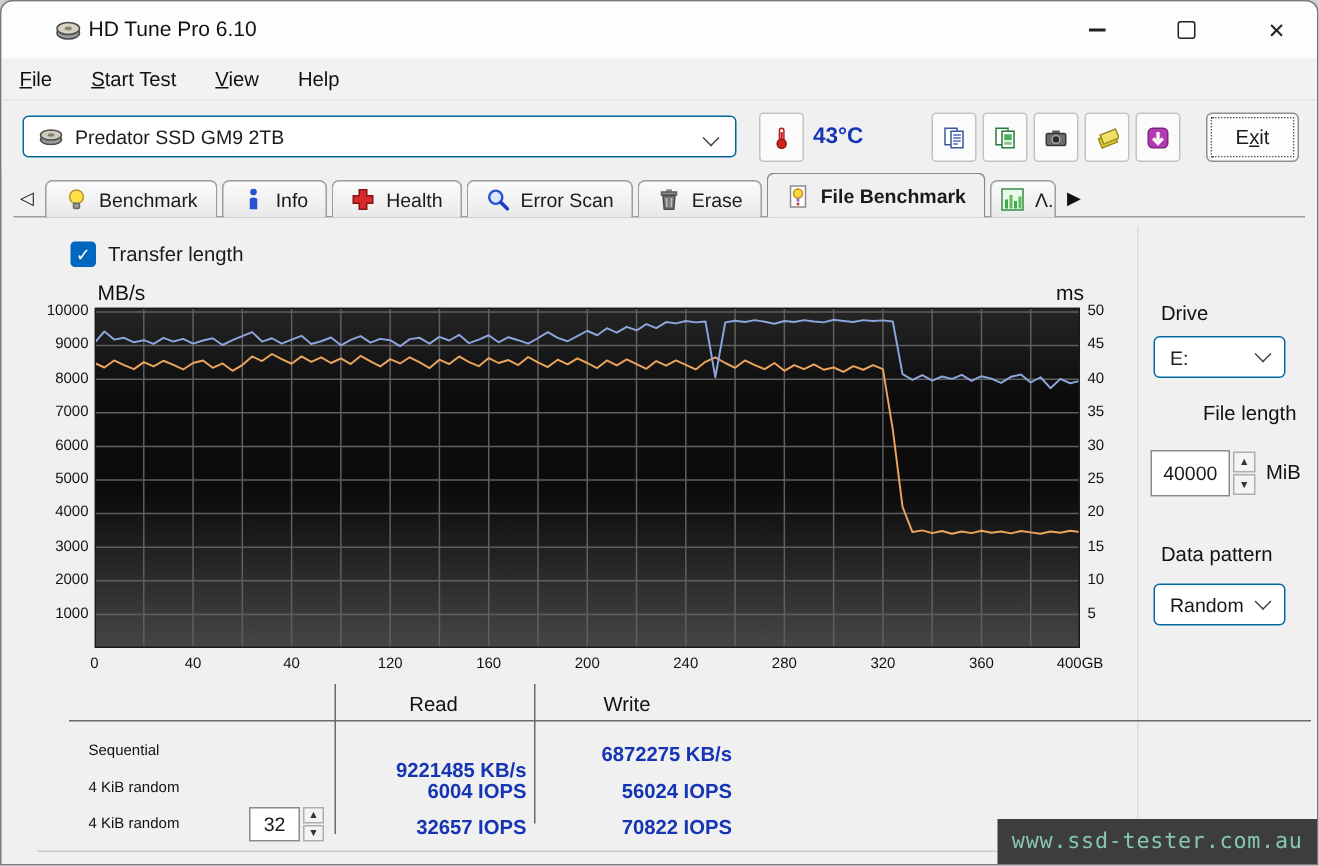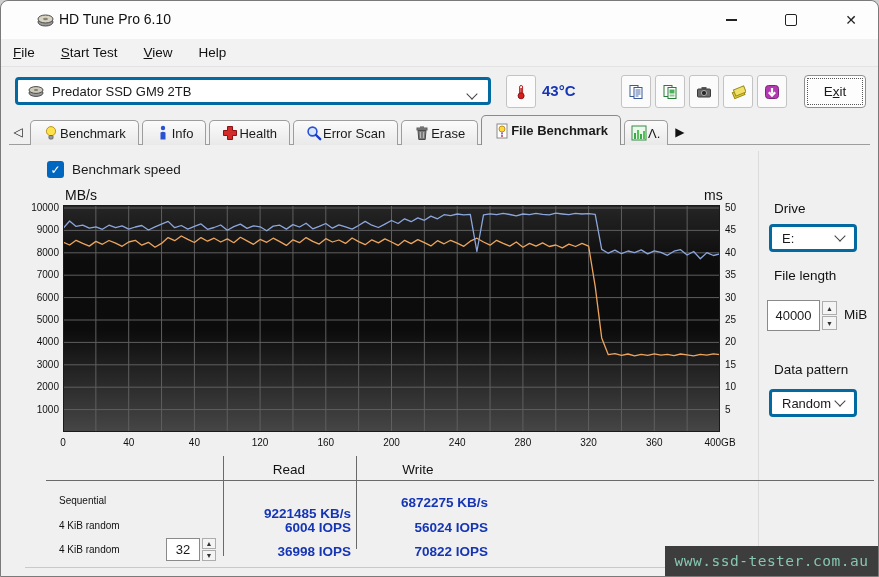--- a/index.html
+++ b/index.html
@@ -12,32 +12,32 @@
   .winbtn{position:absolute;top:4px;width:46px;height:30px;display:flex;align-items:center;justify-content:center;}
   .glyph-min{width:11px;height:1.5px;background:#222;}
   .glyph-max{width:10px;height:10px;border:1.2px solid #222;border-radius:2px;}
   .glyph-close{font-size:14px;color:#222;line-height:1;}
   
   #menubar{position:absolute;left:0;top:38px;width:100%;height:28px;background:#f2f2f2;border-bottom:1px solid #e3e3e3;display:flex;align-items:center;padding-left:12px;box-sizing:border-box;gap:26px;}
   .menu-item{font-size:13.5px;color:#111;}
   .menu-item .u{text-decoration:underline;}
   
   #toolbar{position:absolute;left:0;top:66px;width:100%;height:48px;background:#f0f0f0;}
-  .combo{background:#fff;border:3px solid #0369a1;border-radius:4px;display:flex;align-items:center;box-sizing:border-box;}
+  .combo{background:#fff;border:1px solid #0369a1;border-radius:4px;display:flex;align-items:center;box-sizing:border-box;}
   .chev{width:7px;height:7px;border-right:1.4px solid #444;border-bottom:1.4px solid #444;transform:rotate(45deg);margin-top:-4px;}
   #drive-combo{position:absolute;left:14px;top:10px;width:476px;height:28px;padding:0 10px;gap:8px;}
   #drive-combo .chev{position:absolute;right:12px;top:14px;}
   .toolbtn{position:absolute;top:8px;width:28px;height:31px;background:#fbfbfb;border:1px solid #c3c3c3;border-radius:3px;display:flex;align-items:center;justify-content:center;}
   #temp-text{position:absolute;left:541px;top:15px;font-weight:bold;font-size:15px;color:#1535b5;}
   #exit-btn{position:absolute;left:803px;top:8px;width:60px;height:31px;background:#fdfdfd;border:1px solid #8f8f8f;border-radius:4px;display:flex;align-items:center;justify-content:center;font-size:13.5px;outline:1px dotted #555;outline-offset:-4px;}
   #exit-btn .u{text-decoration:underline;}
   
   #tabbar{position:absolute;left:8px;top:114px;width:861px;height:30px;display:flex;align-items:flex-end;gap:3px;}
   #tabbar::after{content:"";position:absolute;left:0;bottom:0;width:100%;height:1px;background:#9d9d9d;}
-  .tab{height:25px;background:linear-gradient(#fbfbfb,#e9e9e9);border:1px solid #9d9d9d;border-bottom:none;border-radius:5px 5px 0 0;display:flex;align-items:center;gap:1px;padding:0 12px;box-sizing:border-box;white-space:nowrap;z-index:1;}
+  .tab{height:25px;background:linear-gradient(#fbfbfb,#e9e9e9);border:1px solid #9d9d9d;border-bottom:none;border-radius:5px 5px 0 0;display:flex;align-items:center;gap:7px;padding:0 12px;box-sizing:border-box;white-space:nowrap;z-index:1;}
   .tab.active{height:30px;background:#f0f0f0;font-weight:bold;z-index:3;border-color:#8a8a8a;}
   .tabscroll{height:22px;width:18px;display:flex;align-items:center;justify-content:center;font-size:12px;color:#111;margin-bottom:2px;}
   .tab.overflow{width:44px;overflow:hidden;padding:0 6px;}
   .icon16{width:16px;height:16px;flex:0 0 16px;}
   
   #chart-svg{position:absolute;left:62px;top:204px;}
   .axis-unit{position:absolute;font-size:14px;color:#111;}
   .tick{position:absolute;font-size:10px;color:#111;height:16px;line-height:16px;}
   .tick.left{width:38px;text-align:right;left:20px;}
   .tick.right{left:724px;width:30px;text-align:left;}
@@ -214,21 +214,21 @@
           <rect x="6" y="5" width="2" height="9" fill="#58c058"></rect>
         <rect x="9" y="9" width="2" height="5" fill="#3aaa4a"></rect>
           <rect x="12" y="6" width="2" height="8" fill="#58c058"></rect>
       </svg>
       <span>Λ.</span>
     </div>
     <div class="tabscroll">▶</div>
   </div>
 
   <div id="cb">✓</div>
-  <div id="cb-label">Benchmark speed</div>
+  <div id="cb-label">Transfer length</div>
 
   <div class="axis-unit" style="left:64px;top:186px;">MB/s</div>
   <div class="axis-unit" style="left:703px;top:186px;">ms</div>
   <svg id="chart-svg" width="657" height="227">
       <defs>
         <linearGradient id="bg" x1="0" y1="0" x2="0" y2="1">
           <stop offset="0" stop-color="#262626"></stop>
           <stop offset="0.25" stop-color="#0c0c0c"></stop>
           <stop offset="0.55" stop-color="#0c0c0c"></stop>
           <stop offset="1" stop-color="#464646"></stop>
@@ -301,21 +301,21 @@
       <div class="tick xax" style="left:631.3px;">360</div>
       <div class="tick xax" style="left:691px;width:56px;">400GB</div>
     </div>
 
   <div id="divider-right"></div>
   <div class="ctl-label" style="top:200px;">Drive</div>
   <div class="combo small-combo" style="top:223px;">
     <span>E:</span>
     <div class="chev"></div>
   </div>
-  <div class="ctl-label" style="top:267px;">File length</div>
+  <div class="ctl-label" style="top:267px;margin-left:28px;">File length</div>
   <div class="spinbox" style="left:766px;top:299px;width:53px;height:31px;">
     <span>40000</span>
   </div>
   <div class="spinbtns" style="left:821px;top:300px;">
     <div class="spinbtn">▲</div>
     <div class="spinbtn">▼</div>
   </div>
   <div class="ctl-label" style="left:843px;top:306px;">MiB</div>
   <div class="ctl-label" style="top:361px;">Data pattern</div>
   <div class="combo small-combo" style="top:388px;">
@@ -338,18 +338,18 @@
   <div class="val" style="left:327px;top:519px;">56024 IOPS</div>
 
   <div class="rowlabel" style="top:543px;">4 KiB random</div>
   <div class="spinbox" style="left:165px;top:537px;width:34px;height:23px;">
     <span>32</span>
   </div>
   <div class="spinbtns" style="left:201px;top:537px;">
     <div class="spinbtn" style="width:14px;height:11px;">▲</div>
     <div class="spinbtn" style="width:14px;height:11px;">▼</div>
   </div>
-  <div class="val" style="left:190px;top:543px;">36998 IOPS</div>
+  <div class="val" style="left:190px;top:543px;">32657 IOPS</div>
   <div class="val" style="left:327px;top:543px;">70822 IOPS</div>
 
   <div id="bottom-rule"></div>
   <div id="watermark">www.ssd-tester.com.au</div>
 </div>
 
 </body></html>

